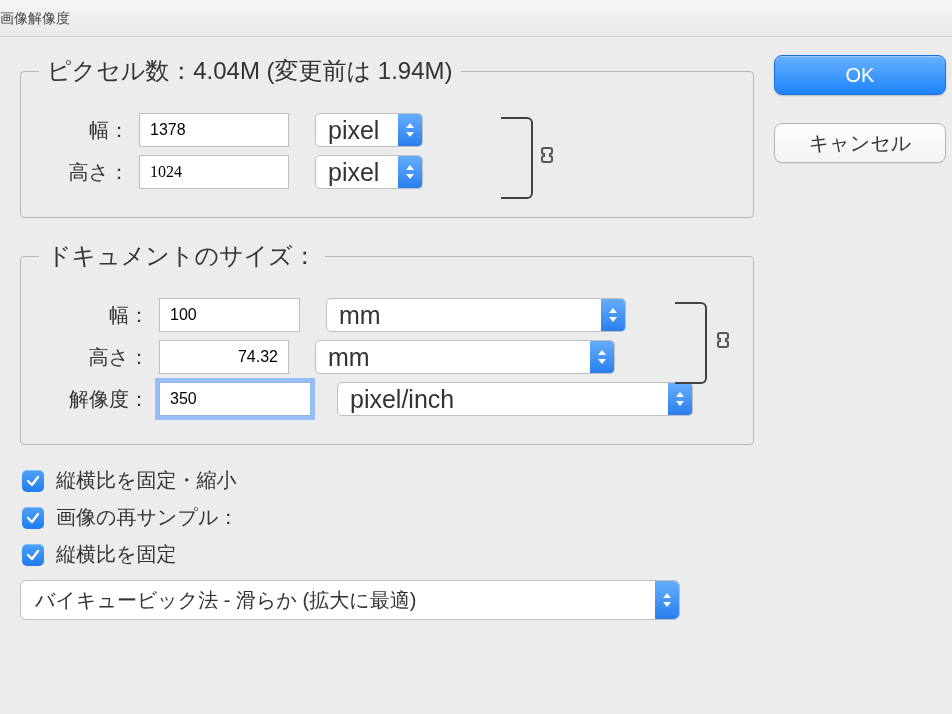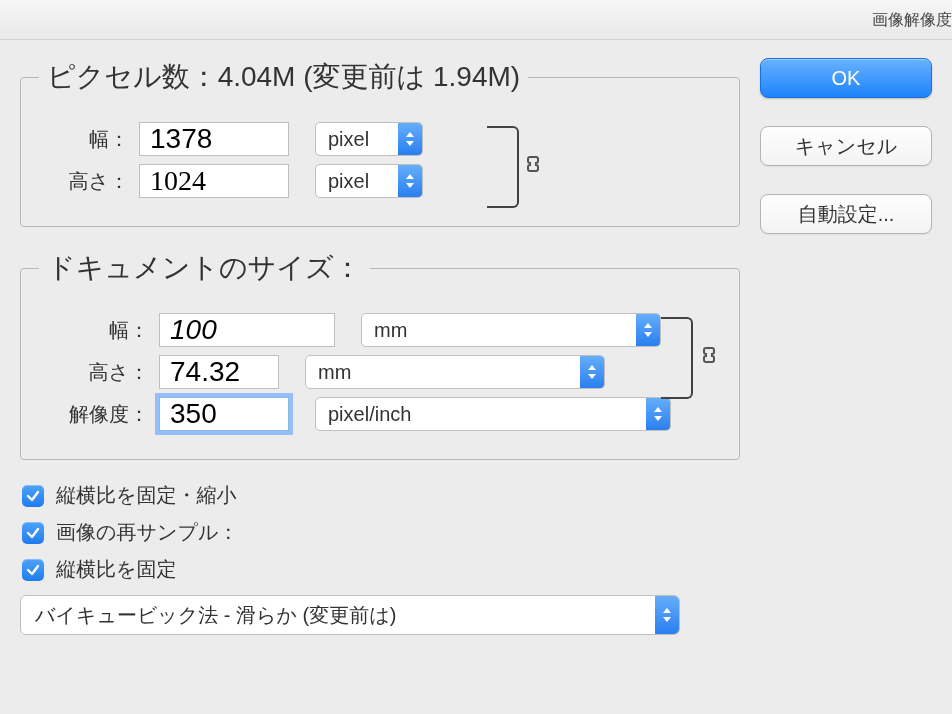--- a/index.html
+++ b/index.html
@@ -1,29 +1,29 @@
 <!DOCTYPE html>
 <html><head>
 <meta charset="utf-8">
 <style>
 html,body{margin:0;padding:0;font-family:"Hiragino Kaku Gothic ProN","Helvetica Neue",Arial,sans-serif;font-size:20px;color:#333;background:#ececec;-webkit-font-smoothing:antialiased}
 .window{width:952px;height:714px;background:#ececec;box-sizing:border-box;position:relative}
-.titlebar{width:100%;text-align:right;padding:10px 0 8px;font-size:16px;color:#444;border-bottom:1px solid #d3d3d3;background:linear-gradient(#f6f6f6,#e9e9e9)}
+.titlebar{width:100%;text-align:left;padding:10px 0 8px;font-size:14px;color:#444;border-bottom:1px solid #d3d3d3;background:linear-gradient(#f6f6f6,#e9e9e9)}
 .content{display:flex;padding:18px 20px 0 20px}
 .left{flex:0 0 720px}
 .right{flex:1;padding-left:20px}
 fieldset{border:1px solid #b8b8b8;border-radius:4px;margin:0 0 22px 0;padding:18px 18px 20px 18px;position:relative}
-legend{font-size:28px;padding:0 8px;color:#333}
+legend{font-size:24px;padding:0 8px;color:#333}
 .row{display:flex;align-items:center;margin:8px 0}
 .label{width:90px;text-align:right;margin-right:10px;font-size:20px;color:#333}
 .label-wide{width:110px;text-align:right;margin-right:10px;font-size:20px;color:#333}
-.textinput{height:34px;border:1px solid #bfbfbf;border-radius:0;background:#fff;font-size:28px;padding:0 10px;box-sizing:border-box}
+.textinput{height:34px;border:1px solid #bfbfbf;border-radius:0;background:#fff;font-size:16px;padding:0 10px;box-sizing:border-box}
 .textinput.focus{outline:none;box-shadow:0 0 0 4px rgba(120,175,255,.75);border-color:#8fb7e6}
 .select{position:relative;display:flex;align-items:center;background:#fff;height:34px;border:1px solid #bfbfbf;border-radius:5px;overflow:hidden;box-sizing:border-box}
-.select .seltext{flex:1;padding:0 12px;font-size:20px;color:#333;overflow:hidden;white-space:nowrap}
+.select .seltext{flex:1;padding:0 12px;font-size:25px;color:#333;overflow:hidden;white-space:nowrap}
 .select .stepper{width:24px;height:100%;background:linear-gradient(#65aefc,#2a7ff0);display:flex;flex-direction:column;align-items:center;justify-content:center}
 .stepper svg{display:block}
 .bracket{position:absolute;border:2px solid #424242;border-left:none}
 .bracket.px{right:220px;top:30px;width:30px;height:78px;border-top-right-radius:6px;border-bottom-right-radius:6px}
 .bracket.doc{right:46px;top:30px;width:30px;height:78px;border-top-right-radius:6px;border-bottom-right-radius:6px}
 .link-icon{position:absolute;font-size:20px;color:#555}
 .link-icon.px{right:198px;top:58px}
 .link-icon.doc{right:22px;top:58px}
 .btn{display:block;width:170px;height:38px;border-radius:8px;font-size:20px;text-align:center;border:1px solid #b4b4b4;background:linear-gradient(#fefefe,#f3f3f3);color:#333;margin-bottom:28px;cursor:default;box-shadow:0 1px 1px rgba(0,0,0,.06)}
 .btn span{display:flex;align-items:center;justify-content:center;height:100%}
@@ -81,49 +81,49 @@
               <path d="M5 2h6a3 3 0 0 1 3 3v2a3 3 0 0 1-3 3h-1V8h1a1 1 0 0 0 1-1V5a1 1 0 0 0-1-1H5a1 1 0 0 0-1 1v2a1 1 0 0 0 1 1h1v2H5a3 3 0 0 1-3-3V5a3 3 0 0 1 3-3Zm0 8h6a3 3 0 0 1 3 3v2a3 3 0 0 1-3 3H5a3 3 0 0 1-3-3v-2a3 3 0 0 1 3-3h1v2H5a1 1 0 0 0-1 1v2a1 1 0 0 0 1 1h6a1 1 0 0 0 1-1v-2a1 1 0 0 0-1-1h-1v-2Z" fill="#555"></path>
             </svg>
         </div>
       </fieldset>
 
       <fieldset style="padding-right:60px">
         <legend>ドキュメントのサイズ：</legend>
 
         <div class="row">
           <div class="label-wide">幅：</div>
-          <input class="textinput" style="width: 176px; font-style: italic;" value="100">
+          <input class="textinput" style="width: 141px;" value="100">
           <div style="width:26px"></div>
           <div class="select" style="width:300px">
             <div class="seltext">mm</div>
             <div class="stepper">
               <svg width="10" height="14" viewBox="0 0 10 14">
                   <path d="M5 0 L9 5 H1 Z M5 14 L1 9 H9 Z" fill="#fff"></path>
                 </svg>
             </div>
           </div>
         </div>
 
         <div class="row">
           <div class="label-wide">高さ：</div>
-          <input class="textinput" style="width: 120px;" value="74.32">
+          <input class="textinput" style="width: 130px; text-align: right;" value="74.32">
           <div style="width:26px"></div>
           <div class="select" style="width:300px">
             <div class="seltext">mm</div>
             <div class="stepper">
               <svg width="10" height="14" viewBox="0 0 10 14">
                   <path d="M5 0 L9 5 H1 Z M5 14 L1 9 H9 Z" fill="#fff"></path>
                 </svg>
             </div>
           </div>
         </div>
 
         <div class="row">
           <div class="label-wide">解像度：</div>
-          <input class="textinput focus" style="width: 130px;" value="350">
+          <input class="textinput focus" style="width: 152px;" value="350">
           <div style="width:26px"></div>
           <div class="select" style="width:356px">
             <div class="seltext">pixel/inch</div>
             <div class="stepper">
               <svg width="10" height="14" viewBox="0 0 10 14">
                   <path d="M5 0 L9 5 H1 Z M5 14 L1 9 H9 Z" fill="#fff"></path>
                 </svg>
             </div>
           </div>
         </div>
@@ -158,36 +158,33 @@
         <div class="chk">
           <svg width="14" height="14" viewBox="0 0 14 14">
               <path d="M2 7 L6 11 L12 3" stroke="#fff" stroke-width="2.4" fill="none" stroke-linecap="round" stroke-linejoin="round"></path>
             </svg>
         </div>
         <span>縦横比を固定</span>
       </div>
 
       <div class="bigselect">
         <div class="select">
-          <div class="seltext">バイキュービック法 - 滑らか (変更前は)</div>
+          <div class="seltext">バイキュービック法 - 滑らか (拡大に最適)</div>
           <div class="stepper">
             <svg width="10" height="14" viewBox="0 0 10 14">
                 <path d="M5 0 L9 5 H1 Z M5 14 L1 9 H9 Z" fill="#fff"></path>
               </svg>
           </div>
         </div>
       </div>
 
     </div>
 
     <div class="right">
       <div class="btn primary">
           <span>OK</span>
         </div>
       <div class="btn">
           <span>キャンセル</span>
         </div>
-      <div class="btn">
-          <span>自動設定...</span>
-        </div>
     </div>
   </div>
 </div>
 
 </body></html>

